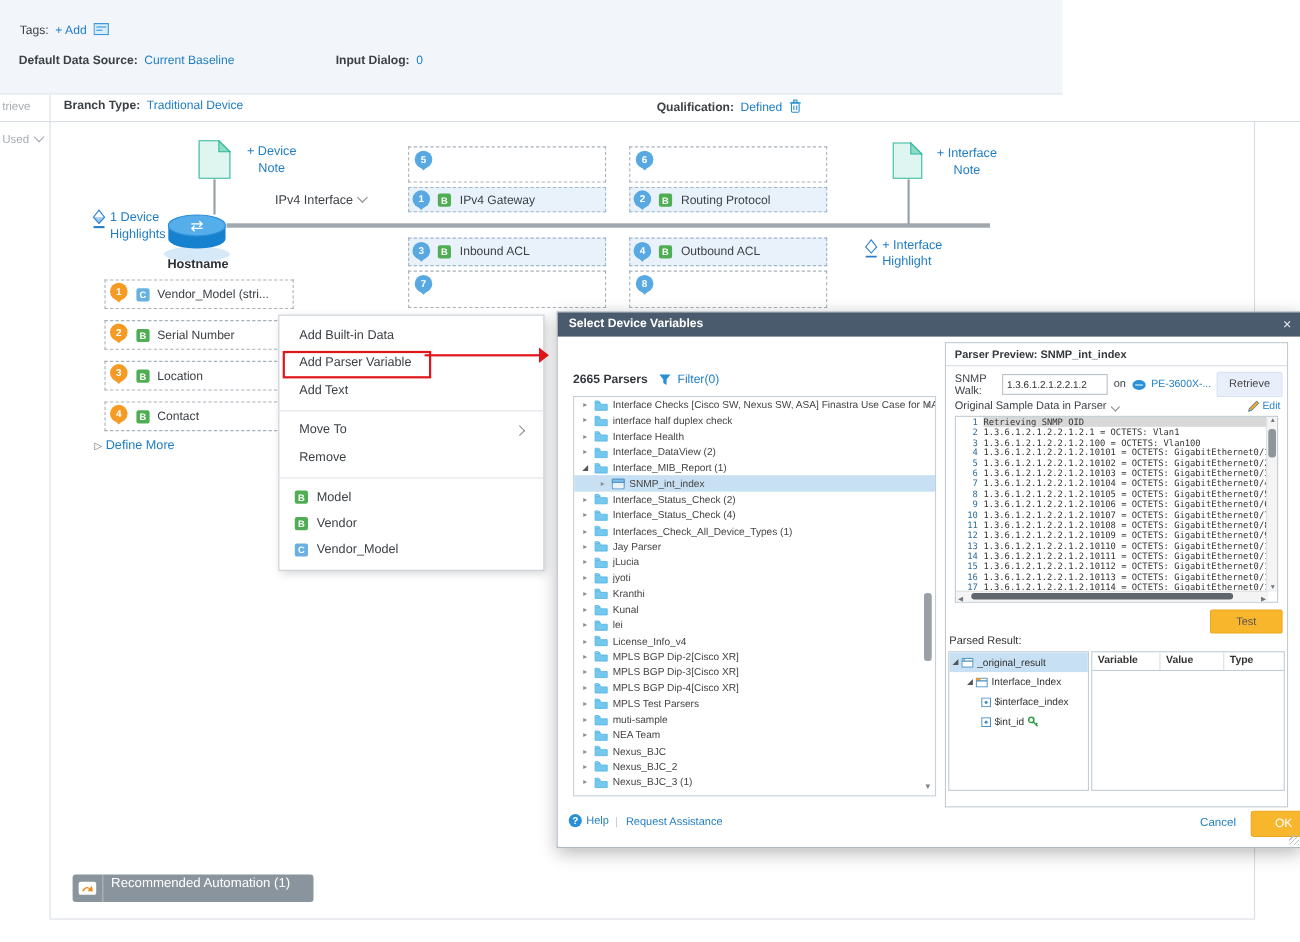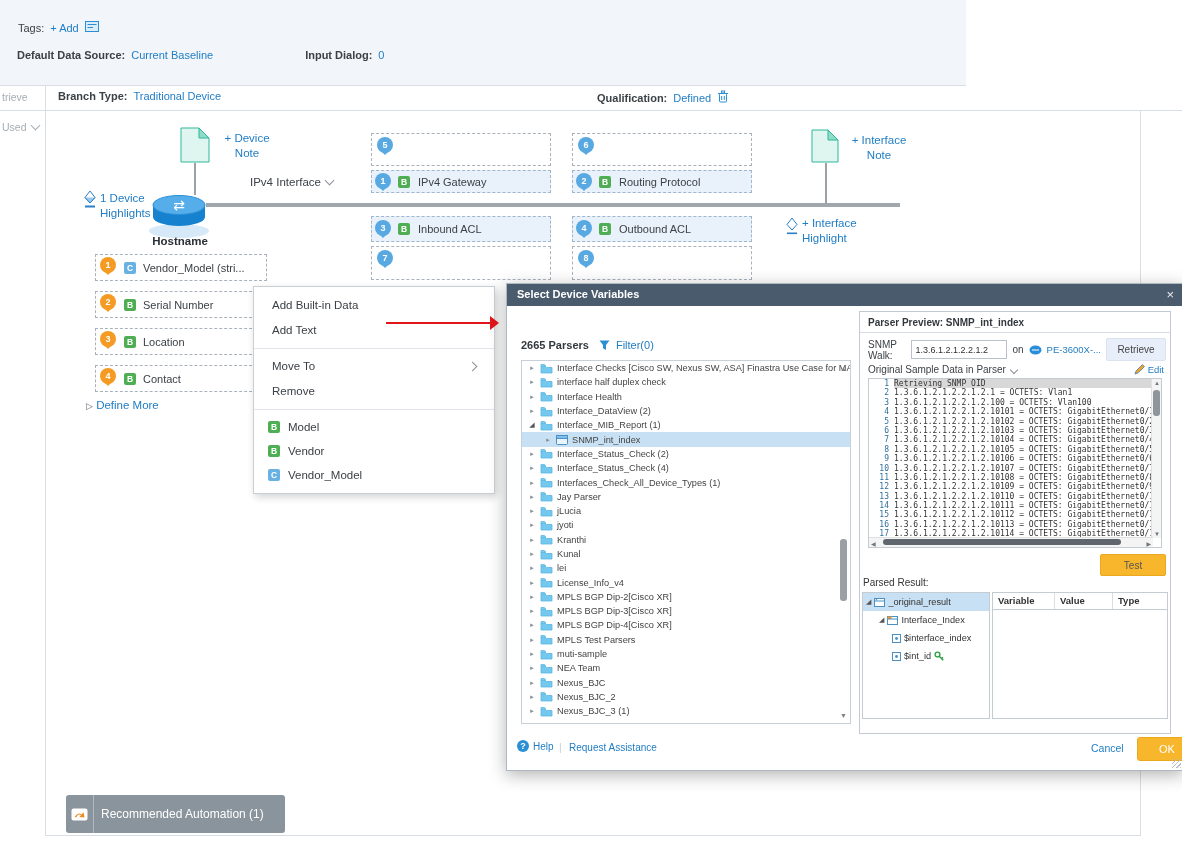--- a/index.html
+++ b/index.html
@@ -80,21 +80,21 @@
   .prow{height:18px;display:flex;align-items:center;gap:3px;font-size:9.2px;color:#333;white-space:nowrap;}
   .prow.sel{background:#c8e0f3;}
   .prow .caret{font-size:7px;color:#555;flex:none;}
   #ptable{position:absolute;left:132px;top:280px;width:176px;height:127px;border:1px solid #c3cbd3;box-sizing:border-box;}
   #ptable-head{display:flex;height:16px;border-bottom:1px solid #c3cbd3;}
   #ptable-head div{box-sizing:border-box;border-right:1px solid #d9dee3;padding:2px 0 0 5px;font-size:9.5px;font-weight:bold;color:#333;}
   #dlg-footer{position:absolute;left:0;top:450px;width:676px;height:36px;}
   .yellow-btn{background:#f8b62c;border:1px solid #eaa81e;border-radius:3px;display:flex;align-items:center;justify-content:center;}
   #grip{position:absolute;right:2px;bottom:2px;width:9px;height:9px;background:repeating-linear-gradient(135deg,#b6bdc4 0 1px,transparent 1px 3px);}
   
-  #rec-btn{left:66px;top:795px;width:219px;height:38px;background:#8a949c;border-radius:3px;display:flex;align-items:center;color:#fff;font-size:12px;}
+  #rec-btn{left:66px;top:795px;width:219px;height:25px;background:#8a949c;border-radius:3px;display:flex;color:#fff;font-size:12px;}
   #rec-iconcell{width:27px;height:100%;display:flex;align-items:center;justify-content:center;border-right:1px solid rgba(255,255,255,.35);}
   .helpcircle{width:12px;height:12px;border-radius:50%;background:#2a8fd4;color:#fff;font-size:9px;font-weight:bold;display:inline-flex;align-items:center;justify-content:center;}
 </style>
 </head>
 <body>
 
 <div id="top-band" class="abs">
   <div class="hrow" style="left:18px;top:21px;">
     <span>Tags:</span>
     <span class="blue">+ Add</span>
@@ -190,20 +190,21 @@
 <div class="abs blue two-line" style="left:802px;top:216px;width:72px;">
     <div>+ Interface</div>
     <div>Highlight</div>
   </div>
 
 <div id="device-items"></div>
 <div class="abs" style="left:86px;top:399px;font-size:11.5px;"><span style="color:#5b6770;font-size:9px;">▷</span> <span class="blue">Define More</span></div>
 
 <div id="menu" class="abs">
     <div class="mitem"><span>Add Built-in Data</span></div>
+    <div class="mitem"><span>Add Parser Variable</span><div class="redbox"></div></div>
     <div class="mitem"><span>Add Text</span></div>
     <div class="mdiv"></div>
     <div class="mitem"><span>Move To</span><span class="chev-r" style="position: absolute; right: 18px; top: 9px;"></span></div>
     <div class="mitem"><span>Remove</span></div>
     <div class="mdiv"></div>
     <div class="mvar">
       <div class="badge badge-B">B</div>
       <span>Model</span>
     </div>
     <div class="mvar">

